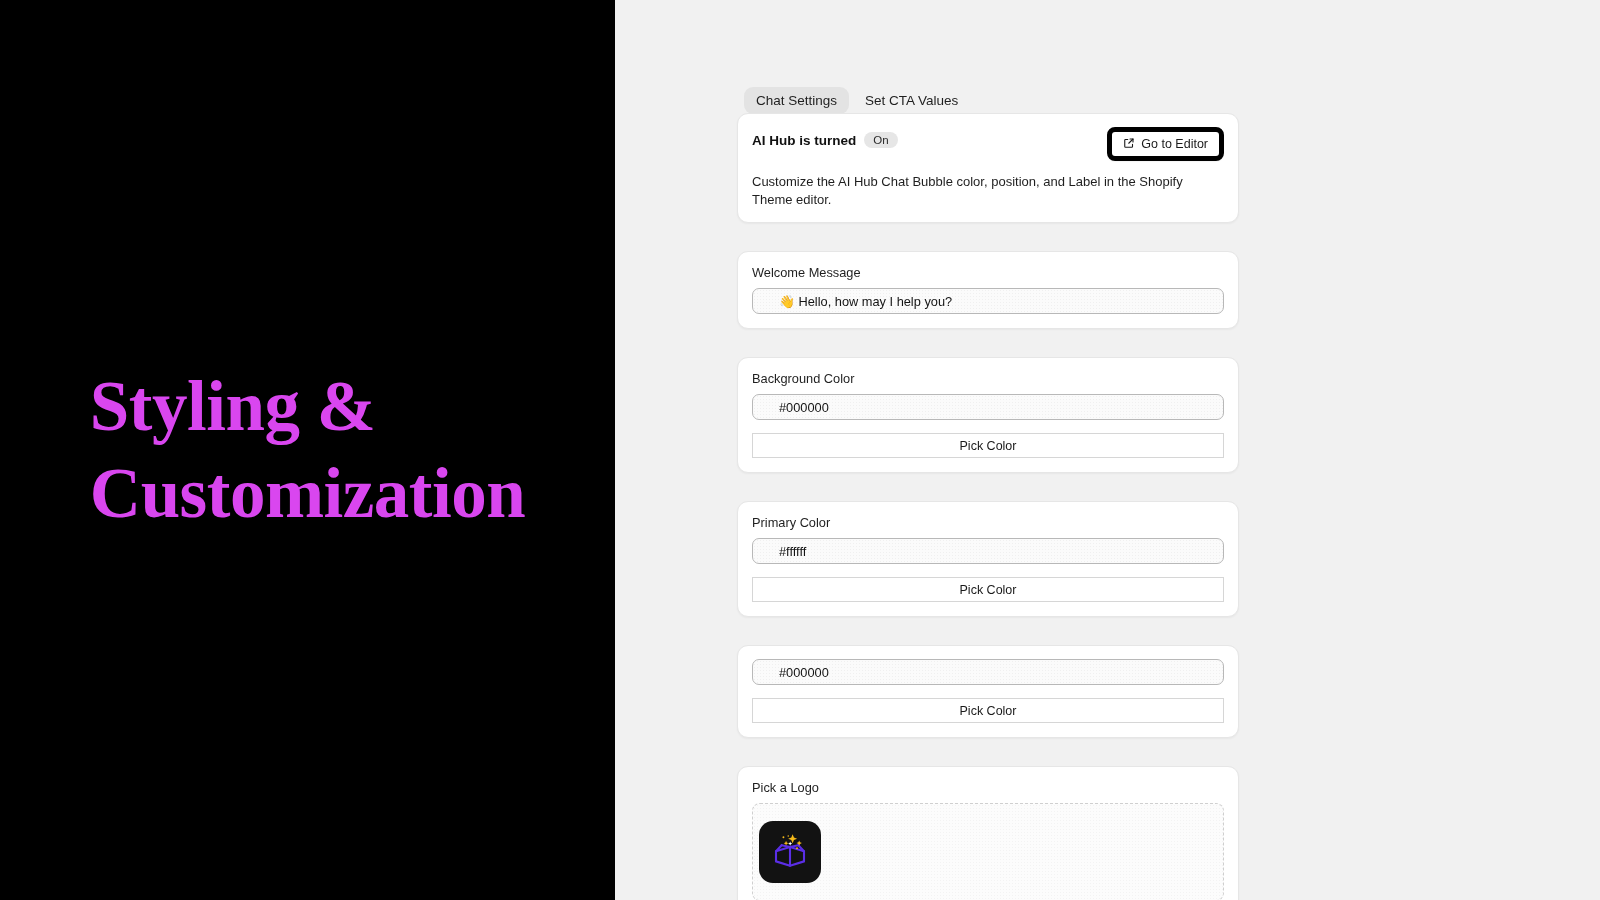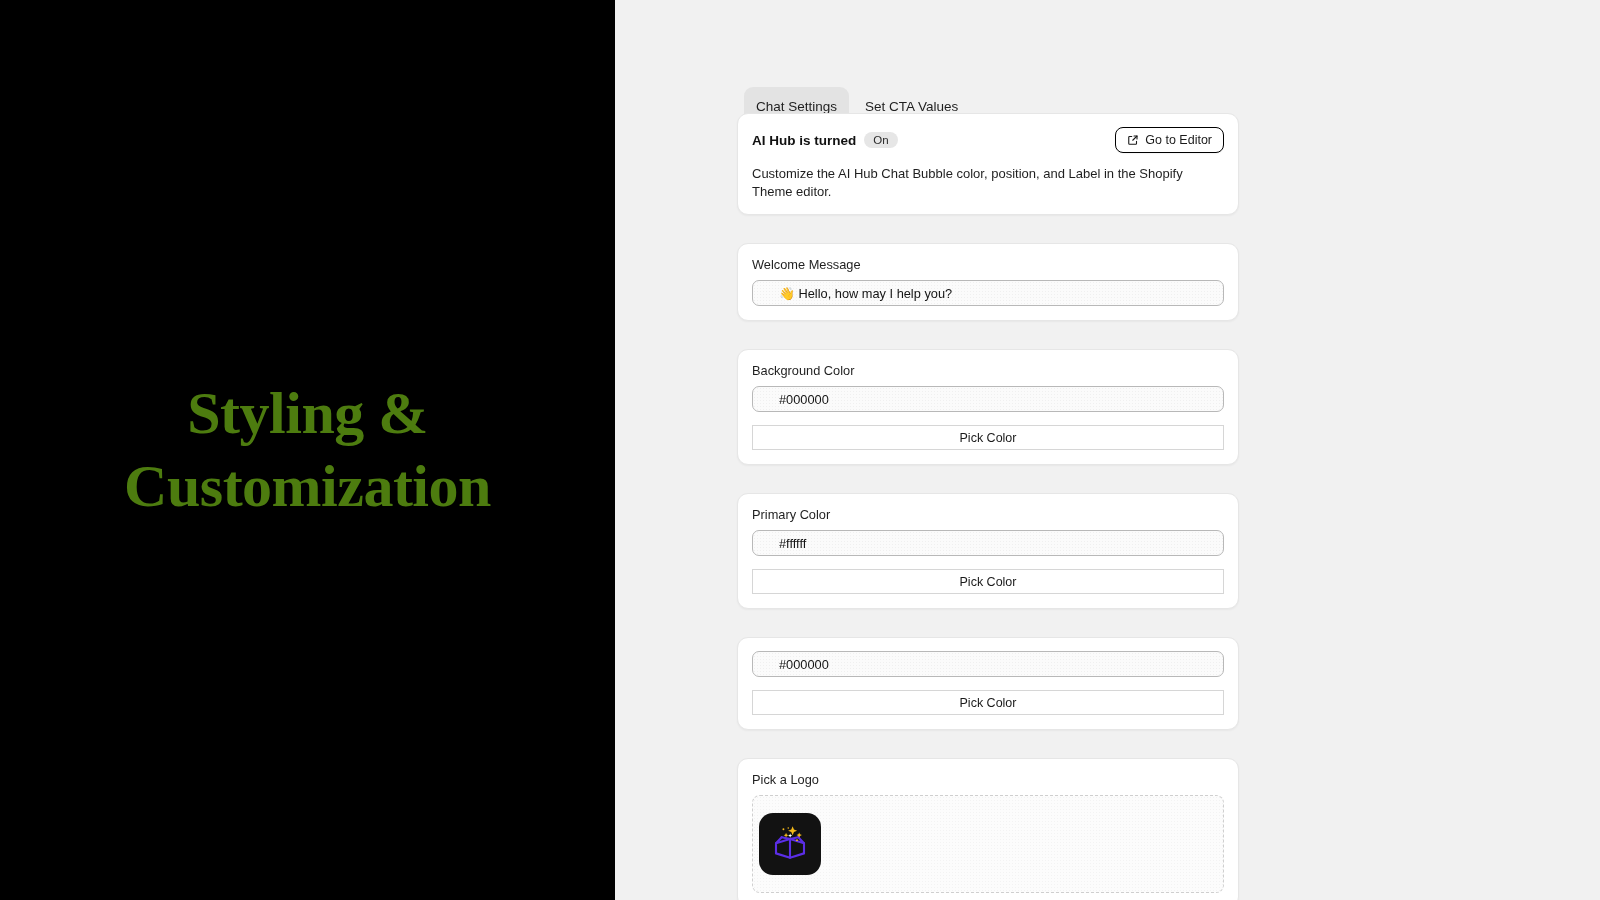--- a/index.html
+++ b/index.html
@@ -14,45 +14,44 @@
   
   .hero {
     width: 615px; height: 900px;
     background: #000000;
     display: flex; align-items: center; justify-content: center;
     flex-direction: column;
     flex: none;
   }
   .hero-title {
     font-family: "Liberation Serif", serif;
-    color: #4d7c0f;
-    font-size: 60px;
+    color: #d946ef;
+    font-size: 71px;
     line-height: 1.22;
-    text-align: center;
     font-weight: 700;
     letter-spacing: -0.5px;
     padding: 0 20px;
   }
   .hero-line { display: block; white-space: nowrap; }
 
   
   .workspace {
     flex: 1; height: 900px;
     background: #f1f1f1;
     position: relative;
   }
 
   
   .tabs {
     position: absolute; left: 129px; top: 87px;
     display: flex; align-items: center; gap: 4px;
   }
   .tab {
     font-size: 13.5px; color: #1f1f1f;
-    padding: 12px 12px; border-radius: 9px;
+    padding: 6px 12px; border-radius: 9px;
     background: transparent; border: none; cursor: pointer;
     font-family: "Liberation Sans", sans-serif;
     white-space: nowrap;
   }
   .tab.active { background: #e3e3e3; font-weight: 500; }
 
   
   .cards {
     position: absolute; left: 122px; top: 113px;
     width: 502px;
@@ -73,22 +72,22 @@
     font-size: 13.5px; font-weight: 700; color: #111;
     padding-top: 5px;
   }
   .pill {
     display: inline-flex; align-items: center; justify-content: center;
     background: #e6e6e6; color: #2b2b2b;
     font-size: 11.5px; font-weight: 400;
     border-radius: 10px; padding: 2px 9px;
   }
   .btn-editor {
-    display: inline-flex; align-items: center; gap: 6px;
-    background: #fff; border: 1px solid #000000; border-radius: 8px;
+    display: inline-flex; gap: 6px;
+    background: #fff; border: 5px solid #000000; border-radius: 8px;
     padding: 5px 11px; font-size: 12.5px; color: #1a1a1a; cursor: pointer;
     box-shadow: 0 1px 1px rgba(0,0,0,0.04);
     font-family: "Liberation Sans", sans-serif;
     white-space: nowrap;
   }
   .btn-editor svg { display: block; }
   .hub-desc {
     margin-top: 12px;
     font-size: 13px; color: #1f1f1f; line-height: 1.35;
   }

